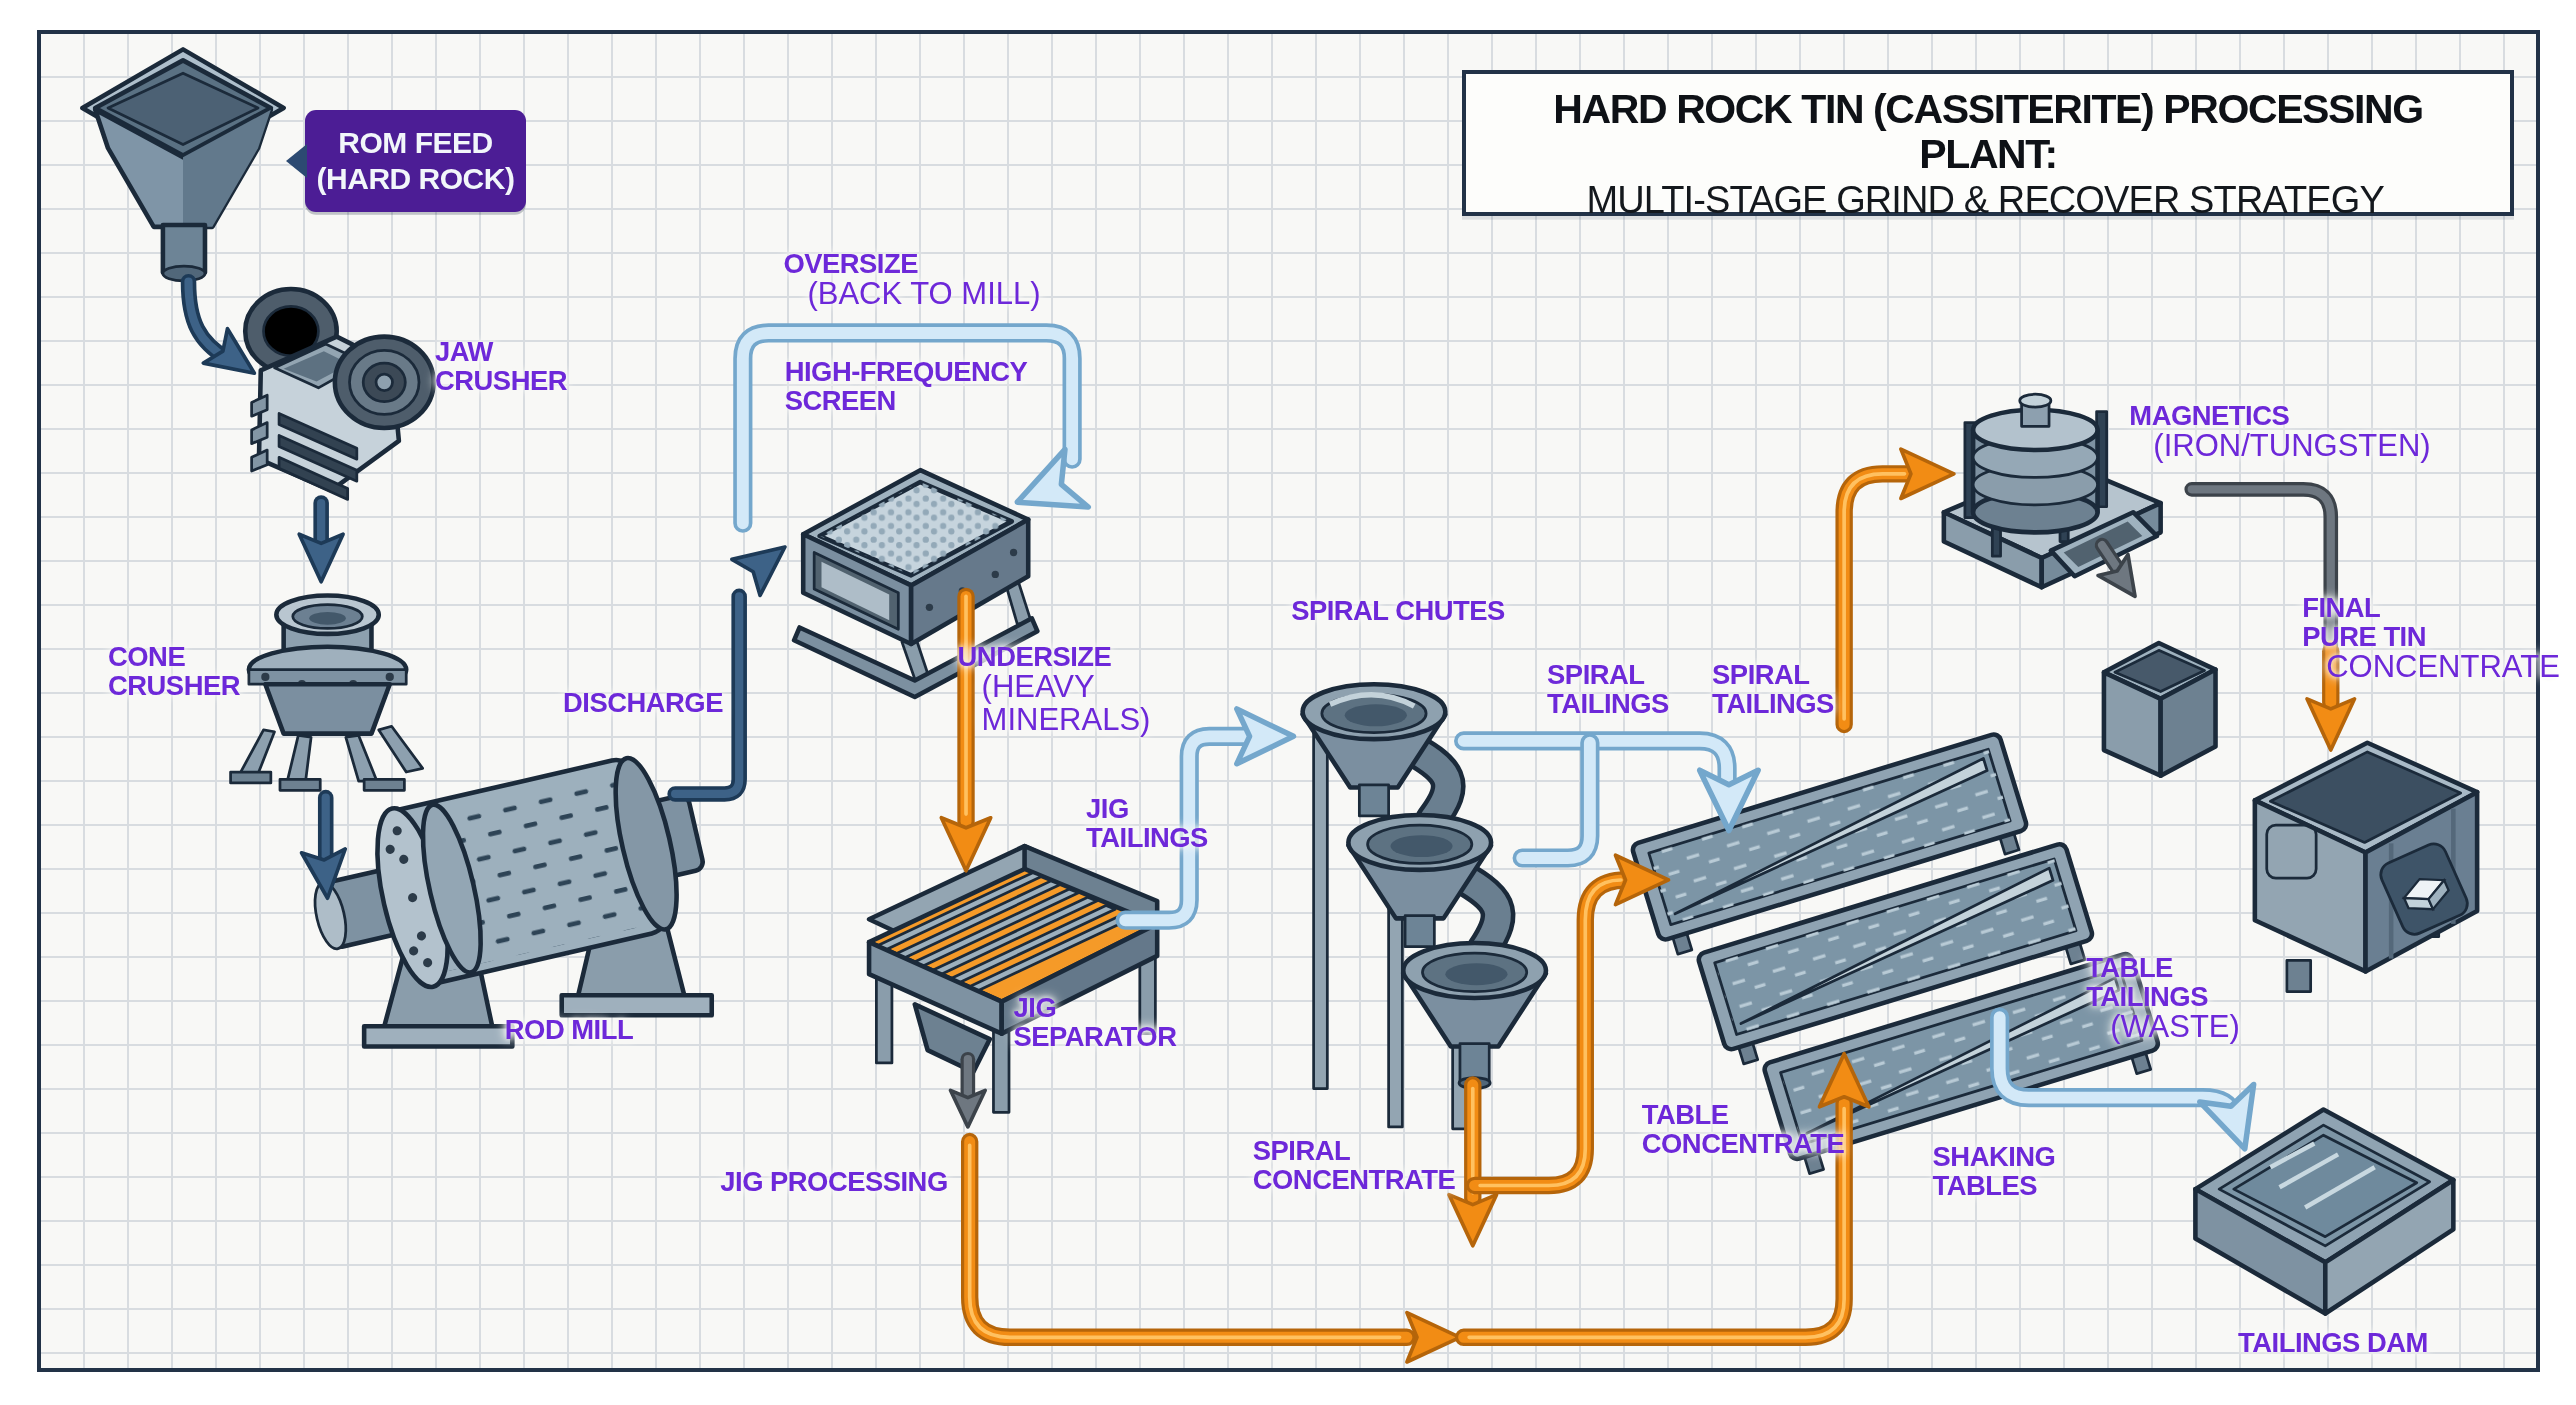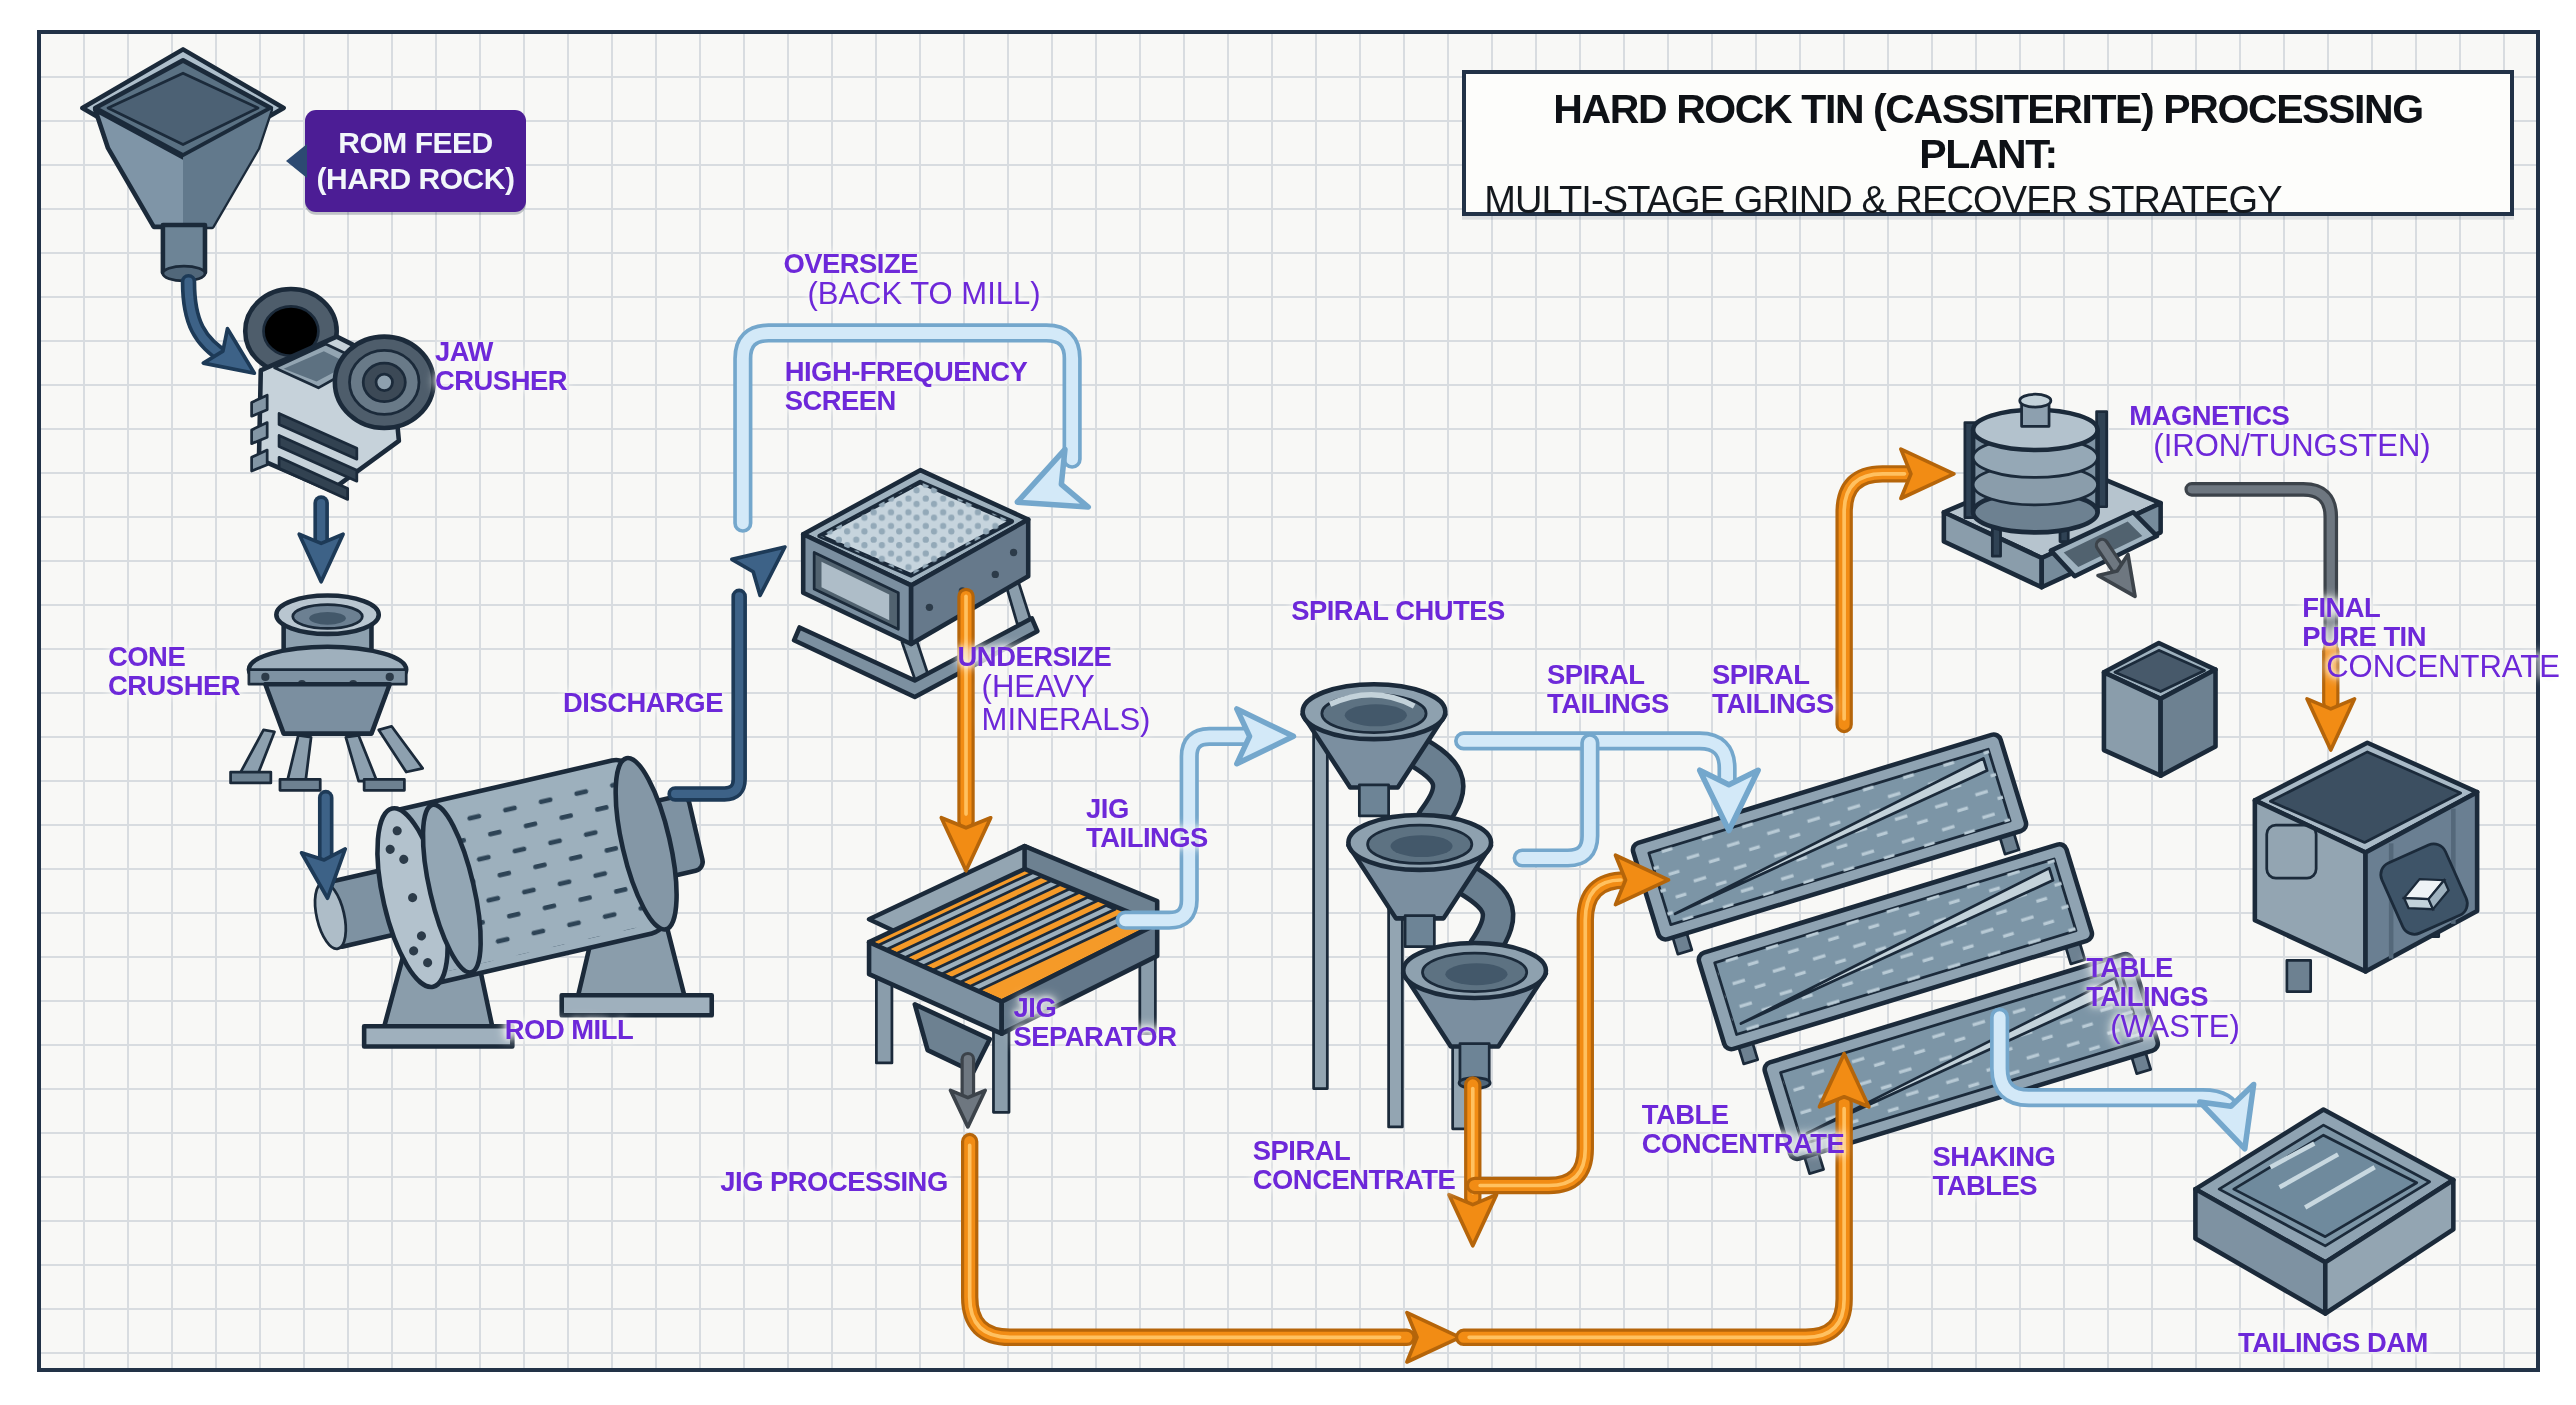--- a/index.html
+++ b/index.html
@@ -16,21 +16,21 @@
        white-space:nowrap;
        text-shadow:0 0 5.5px #f8f8f6,0 0 9.1px #f8f8f6,0 0 12.8px #f8f8f6;}
   .lbl span{display:block;}
   .lbl .n{font-weight:normal;font-size:31px;letter-spacing:0;margin-left:24px;}
   .title-box{position:absolute;left:1462px;top:70px;width:1052px;height:146px;z-index:6;
              box-sizing:border-box;border:4.6px solid #223247;background:#fdfdfb;
              padding:12.8px 18.3px 9.1px 18.3px;box-shadow:0 3.7px 0 rgba(34,50,71,0.12);}
   .title-box .t1{font-size:41px;font-weight:bold;letter-spacing:-1.4px;color:#0e1116;
                  text-align:center;line-height:1.1;}
   .title-box .t2{font-size:38px;font-weight:normal;letter-spacing:-0.9px;color:#14181d;
-                 text-align:left;line-height:1.25;padding-right:5.5px;}
+                 text-align:center;line-height:1.25;padding-right:5.5px;}
   .badge{position:absolute;left:305px;top:110px;width:221px;height:102px;z-index:6;
          background:#4c1d95;border-radius:11px;display:flex;flex-direction:column;
          justify-content:center;align-items:center;color:#f2f6fa;font-weight:bold;
          font-size:30px;line-height:1.2;letter-spacing:-0.5px;
          box-shadow:0 2.7px 0 rgba(20,35,55,0.25);}
   .badge .notch{position:absolute;left:-19px;top:34px;width:0;height:0;
          border-top:17.4px solid transparent;border-bottom:17.4px solid transparent;
          border-right:21px solid #2c4a72;}
   
   .nb-o{stroke:#1d3a57;stroke-width:17;fill:none;stroke-linecap:round;}

